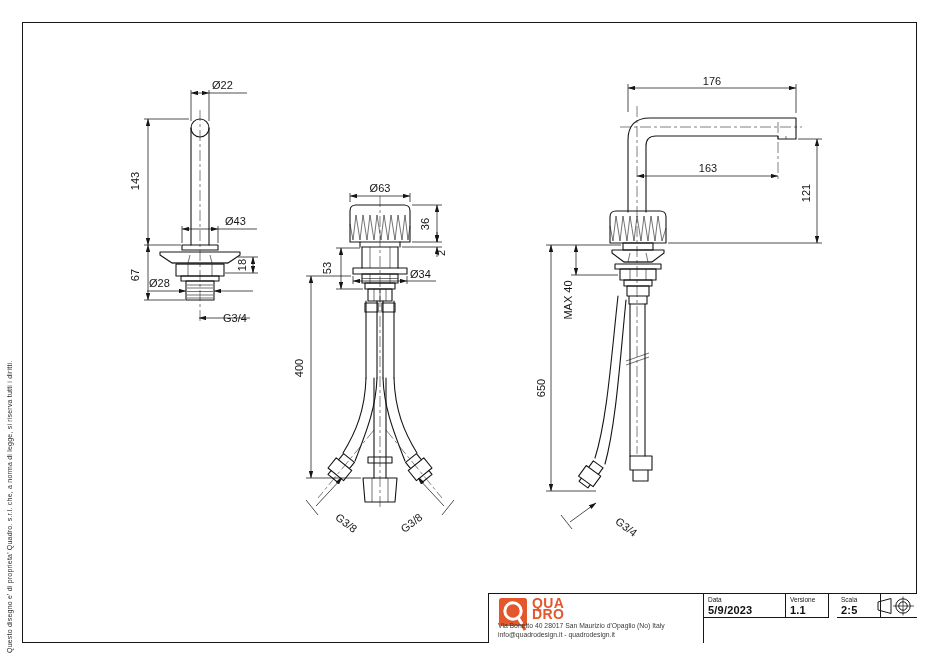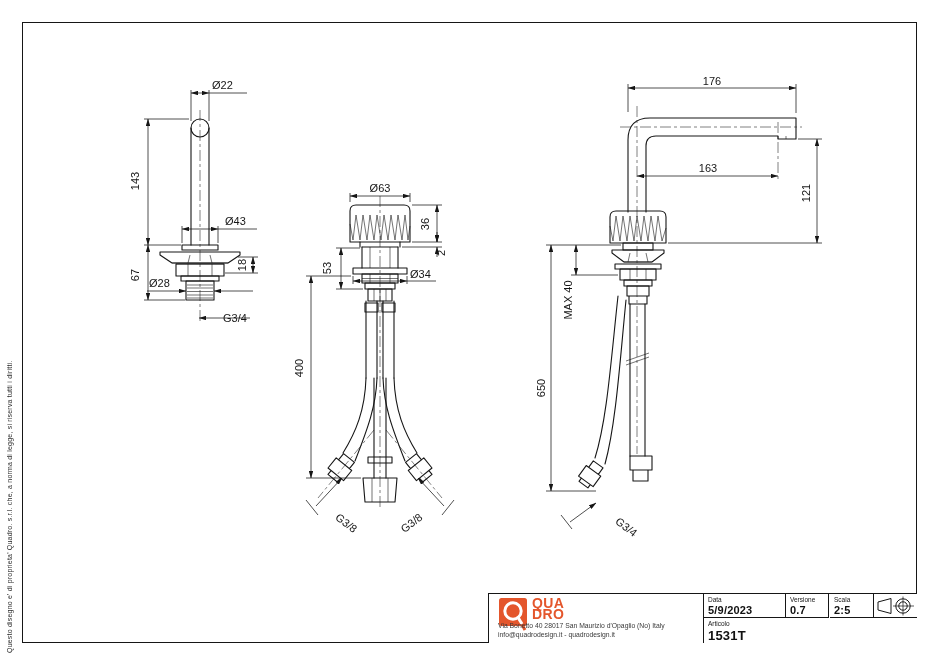--- a/index.html
+++ b/index.html
@@ -12,21 +12,21 @@
   .ol{stroke:#161616;stroke-width:1.1;fill:none;stroke-linejoin:round;stroke-linecap:round;}
   .fine{stroke:#161616;stroke-width:.6;fill:none;}
   .dim{stroke:#161616;stroke-width:.75;fill:none;}
   .cl{stroke:#161616;stroke-width:.55;fill:none;stroke-dasharray:11 3 3 3;}
   
   .tblock{position:absolute;left:488px;top:593px;width:429px;height:50px;border-top:1.3px solid #161616;border-left:1.3px solid #161616;box-sizing:border-box;background:#fff;}
   .tcell{position:absolute;box-sizing:border-box;}
   .cell-logo{left:0;top:0;width:215px;height:100%;border-right:1.3px solid #161616;}
   .cell-data{left:215px;top:0;width:82px;height:24px;border-right:1.3px solid #161616;border-bottom:1.3px solid #161616;}
   .cell-versione{left:297px;top:0;width:43px;height:24px;border-right:1.3px solid #161616;border-bottom:1.3px solid #161616;}
-  .cell-scala{left:341px;top:0;width:44px;height:24px;border-right:1.3px solid #161616;border-bottom:1.3px solid #161616;}
+  .cell-scala{left:348px;top:0;width:44px;height:24px;border-right:1.3px solid #161616;border-bottom:1.3px solid #161616;}
   .cell-proj{left:384px;top:0;right:0;height:24px;border-bottom:1.3px solid #161616;display:flex;align-items:center;justify-content:center;}
   .cell-articolo{left:215px;top:24px;width:214px;height:26px;}
   .flabel{font-size:6.5px;color:#161616;padding:2px 0 0 4px;}
   .fvalue{font-size:11px;color:#111;padding:1px 0 0 4px;letter-spacing:.2px;font-weight:bold;}
   .fvalue.big{font-size:13px;}
   .logo-row{position:absolute;left:9px;top:3px;display:flex;align-items:flex-start;}
   .logo-name{margin-left:4px;margin-top:1px;font-size:14px;line-height:11px;font-weight:bold;letter-spacing:.4px;}
   .addr{position:absolute;left:9px;bottom:4px;font-size:6.8px;line-height:8.5px;color:#3a3a3a;}
 </style>
 </head>
@@ -227,32 +227,28 @@
       <div>info@quadrodesign.it  -  quadrodesign.it</div>
     </div>
   </div>
 
   <div class="tcell cell-data">
     <div class="flabel">Data</div>
     <div class="fvalue">5/9/2023</div>
   </div>
   <div class="tcell cell-versione">
     <div class="flabel">Versione</div>
-    <div class="fvalue">0.7</div>
+    <div class="fvalue">1.1</div>
   </div>
   <div class="tcell cell-scala">
     <div class="flabel">Scala</div>
     <div class="fvalue">2:5</div>
   </div>
   <div class="tcell cell-proj">
     <svg width="42" height="22" viewBox="0 0 42 22">
       <path d="M4,7 L17,3.5 V18.5 L4,15 Z" fill="none" stroke="#161616" stroke-width="1"></path>
       <circle cx="29" cy="11" r="7.2" fill="none" stroke="#161616" stroke-width="1"></circle>
       <circle cx="29" cy="11" r="4.2" fill="none" stroke="#161616" stroke-width="1"></circle>
       <line x1="19" y1="11" x2="40" y2="11" stroke="#161616" stroke-width=".7"></line>
       <line x1="29" y1="1.5" x2="29" y2="20.5" stroke="#161616" stroke-width=".7"></line>
     </svg>
   </div>
-  <div class="tcell cell-articolo">
-    <div class="flabel">Articolo</div>
-    <div class="fvalue big">1531T</div>
-  </div>
 </div>
 
 </body></html>

